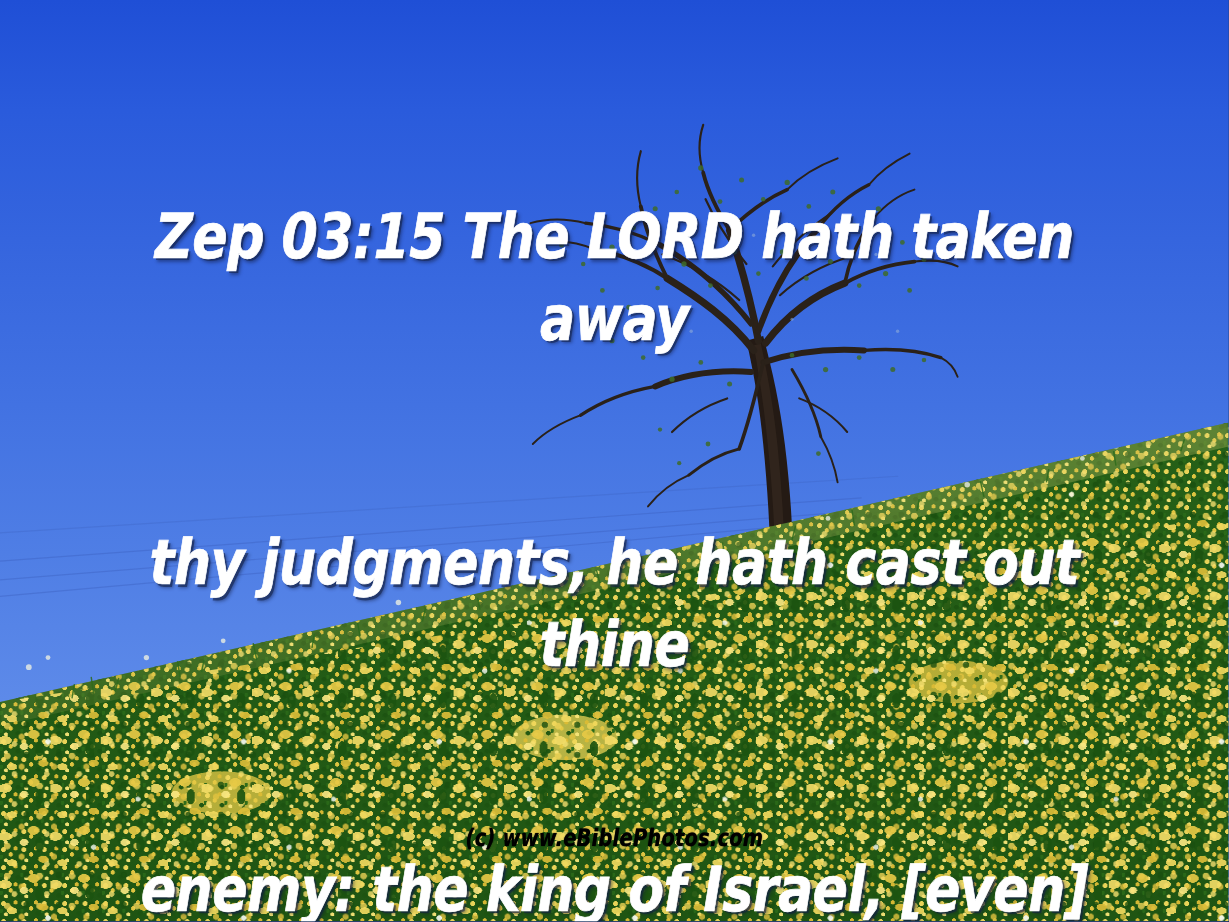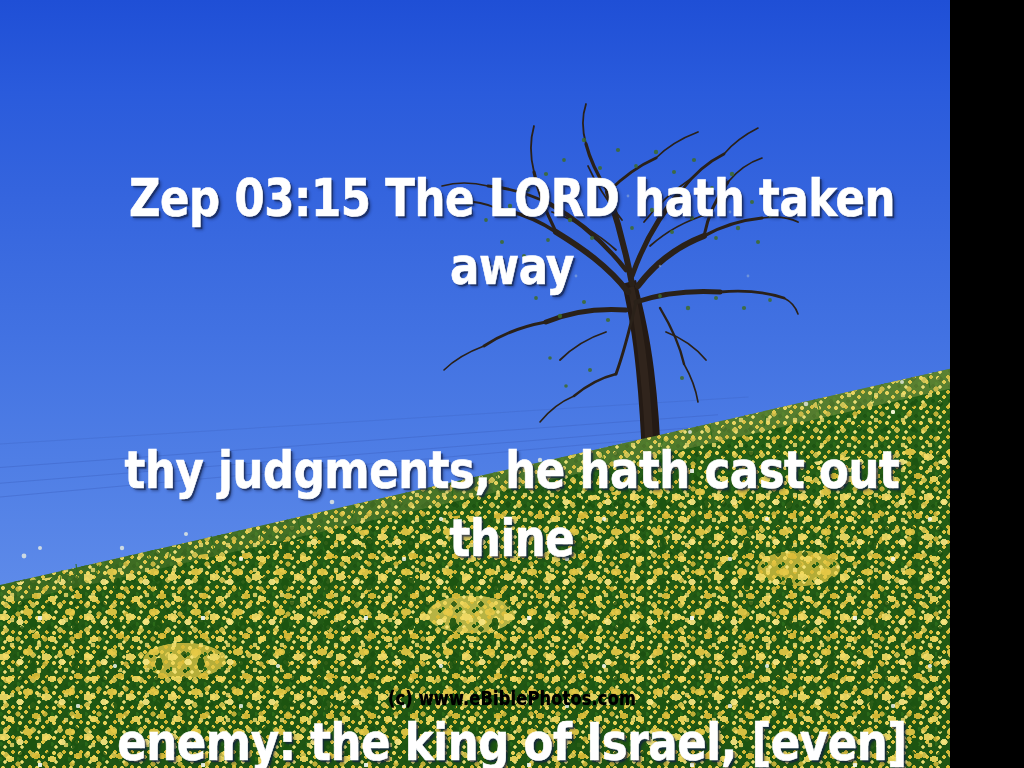--- a/index.html
+++ b/index.html
@@ -1,22 +1,23 @@
 <!DOCTYPE html>
 <html><head>
 <meta charset="utf-8">
 <style>
   html,body{margin:0;padding:0;background:#000;}
   body{font-family:"Liberation Sans", sans-serif;}
 
   #stage{
     position:relative;
-    width:950px;height:768px;
+    width:1024px;height:768px;
     overflow:hidden;
     background:#3a6fdd;
+    font-style:italic;
   }
 
   
   .sky{
     position:absolute; left:0; top:0; width:1024px; height:768px;
     background:linear-gradient(to bottom,
       #1f4fd6 0%,
       #2a5bdc 12%,
       #3565de 26%,
       #4272e2 44%,

